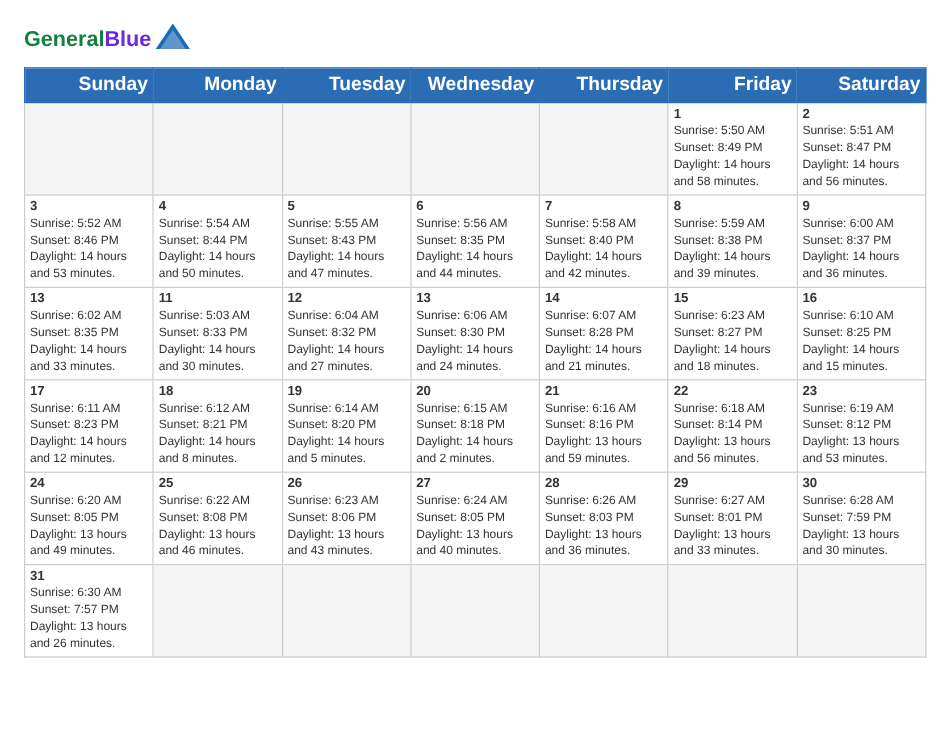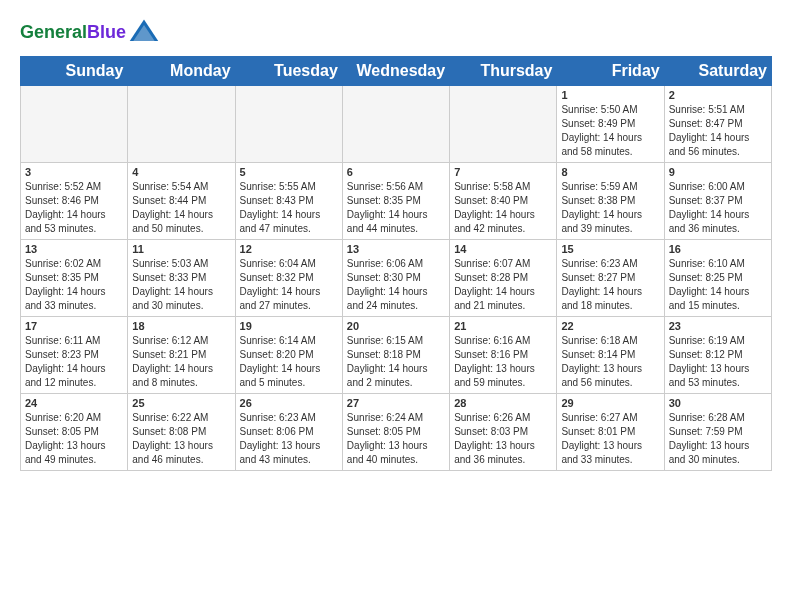--- a/index.html
+++ b/index.html
@@ -320,15 +320,29 @@
 Sunset: 8:01 PM
 Daylight: 13 hours and 33 minutes.</div>
           </td>
           <td>
             <span class="day-num">30</span>
             <div class="day-info">Sunrise: 6:28 AM
 Sunset: 7:59 PM
 Daylight: 13 hours and 30 minutes.</div>
           </td>
         </tr>
+        <tr class="last-row">
+          <td>
+            <span class="day-num">31</span>
+            <div class="day-info">Sunrise: 6:30 AM
+Sunset: 7:57 PM
+Daylight: 13 hours and 26 minutes.</div>
+          </td>
+          <td class="empty"></td>
+          <td class="empty"></td>
+          <td class="empty"></td>
+          <td class="empty"></td>
+          <td class="empty"></td>
+          <td class="empty"></td>
+        </tr>
       </tbody>
   </table>
 </div>
 
 </body></html>

